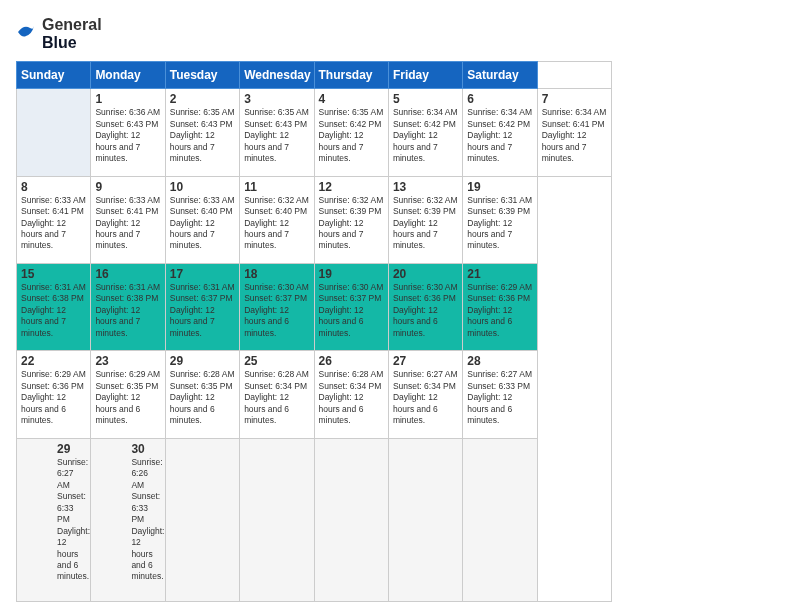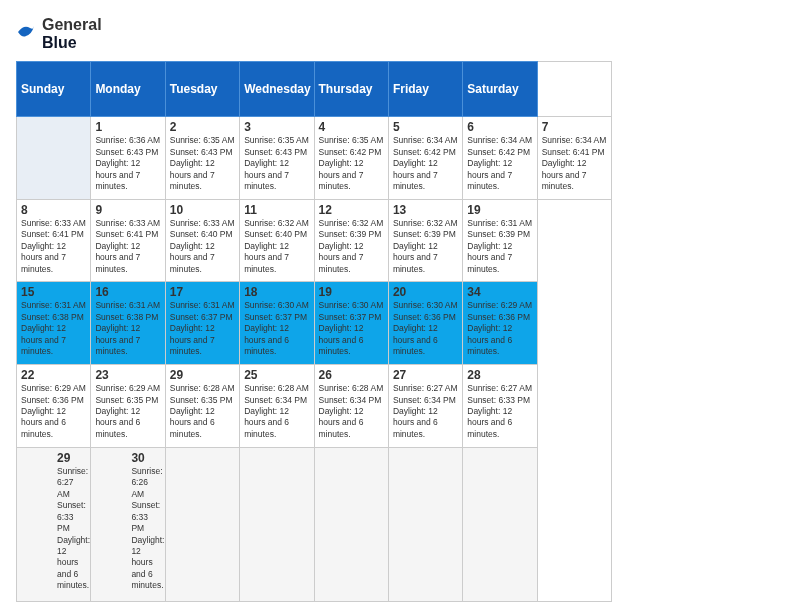--- a/index.html
+++ b/index.html
@@ -45,21 +45,21 @@
       border: 1px solid #ccc;
       border-collapse: collapse;
       width: 100%;
       table-layout: fixed;
     }
     .calendar th {
       background-color: #1565c0;
       color: #fff;
       font-size: 12px;
       font-weight: bold;
-      padding: 20px 4px;
+      padding: 6px 4px;
       text-align: left;
       border: 1px solid #4a90d9;
     }
     .calendar td {
       border: 1px solid #ccc;
       vertical-align: top;
       padding: 3px 4px;
       font-size: 9px;
       color: #333;
       background: #fff;
@@ -81,21 +81,21 @@
     }
     .empty-cell {
       background: #f9f9f9;
     }
     .calendar tr:nth-child(even) td:not(.empty-cell) {
       background: #fff;
     }
     
     .row-1 td { background: #fff; }
     .row-2 td { background: #f0f4f8; }
-    .row-3 td { background: #0ea5e9; }
+    .row-3 td { background: #14b8a6; }
     .row-4 td { background: #f0f4f8; }
     .row-5 td { background: #dce8f5; padding-left: 40px; }
     .row-1 td.empty-cell, .row-2 td.empty-cell, .row-3 td.empty-cell, .row-4 td.empty-cell, .row-5 td.empty-cell {
       background: #e8eef5;
     }
   </style>
 </head>
 <body>
 
 <div class="page">
@@ -212,21 +212,21 @@
       </td>
           <td>
         <span class="day-number">19</span>
         <span class="cell-text">Sunrise: 6:30 AM<br>Sunset: 6:37 PM<br>Daylight: 12 hours and 6 minutes.</span>
       </td>
           <td>
         <span class="day-number">20</span>
         <span class="cell-text">Sunrise: 6:30 AM<br>Sunset: 6:36 PM<br>Daylight: 12 hours and 6 minutes.</span>
       </td>
           <td>
-        <span class="day-number">34</span>
+        <span class="day-number">21</span>
         <span class="cell-text">Sunrise: 6:29 AM<br>Sunset: 6:36 PM<br>Daylight: 12 hours and 6 minutes.</span>
       </td>
         </tr>
         <tr class="row-4">
           <td>
         <span class="day-number">22</span>
         <span class="cell-text">Sunrise: 6:29 AM<br>Sunset: 6:36 PM<br>Daylight: 12 hours and 6 minutes.</span>
       </td>
           <td>
         <span class="day-number">23</span>

